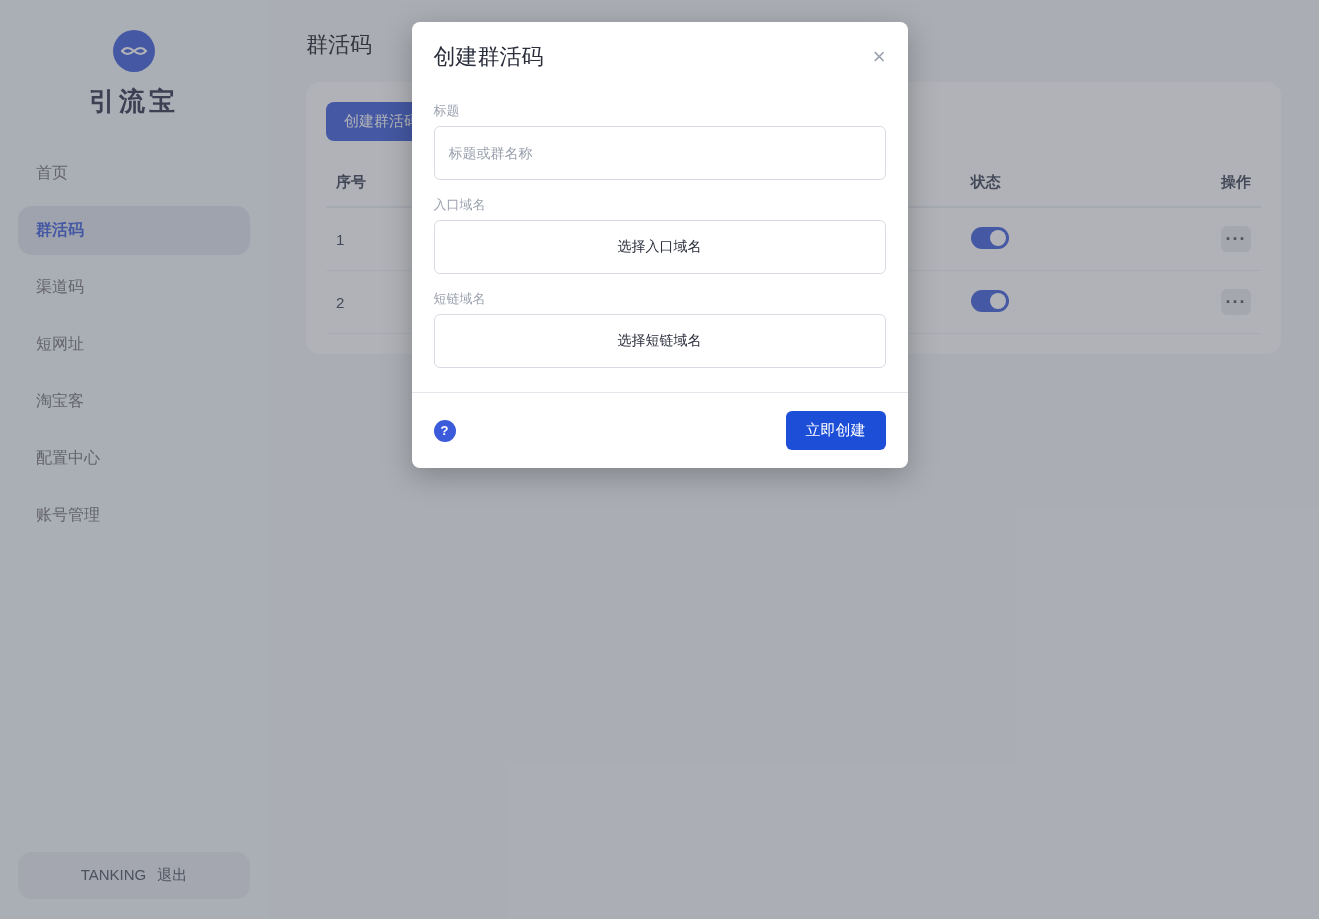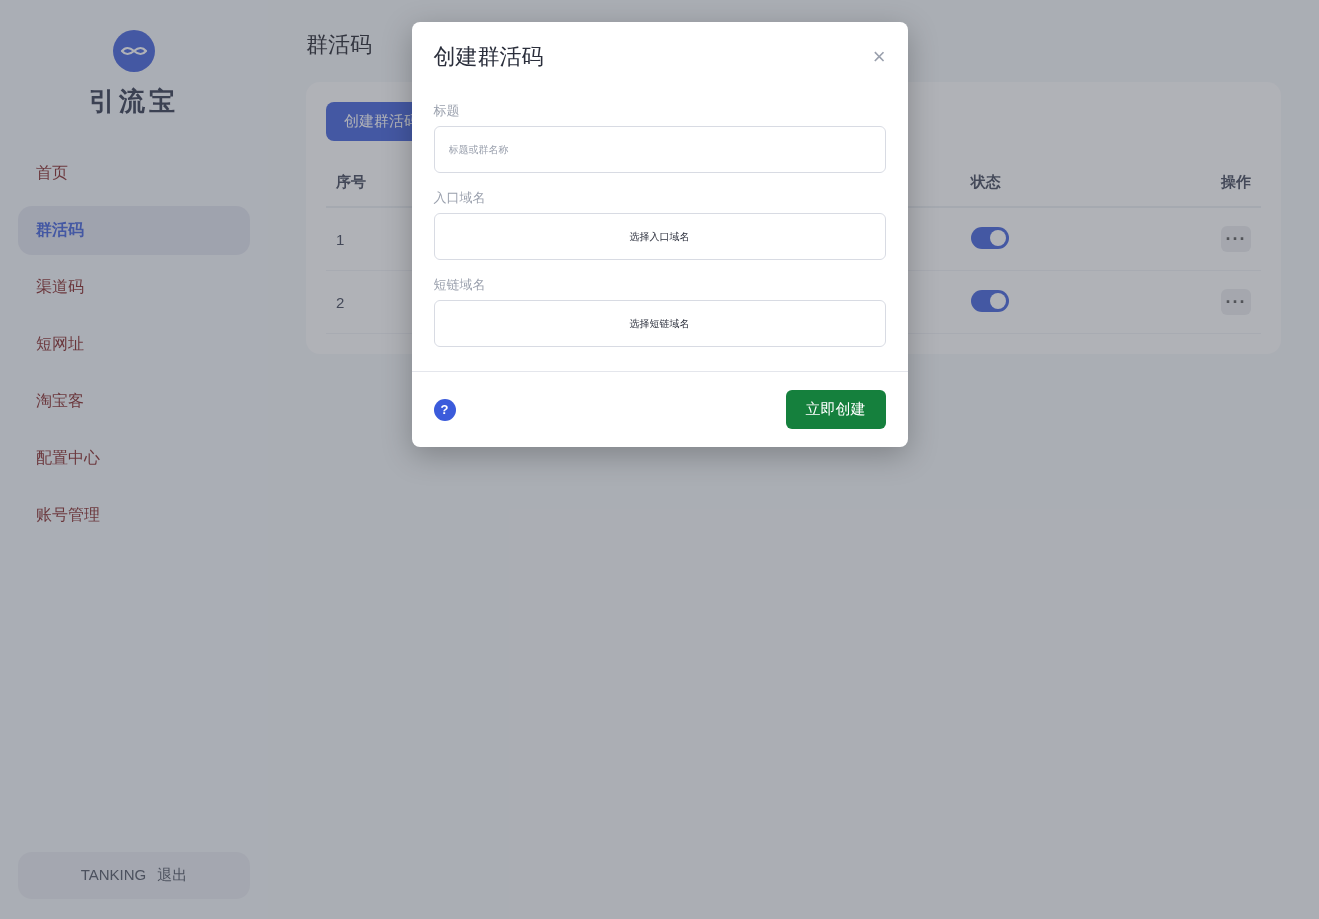--- a/index.html
+++ b/index.html
@@ -39,21 +39,21 @@
     .logo-text {
       font-size: 26px;
       font-weight: 600;
       color: #2b3248;
       letter-spacing: 4px;
     }
     .nav { flex: 1; }
     .nav-item {
       padding: 14px 18px;
       font-size: 16px;
-      color: #7f1d1d;
+      color: #737373;
       border-radius: 14px;
       cursor: pointer;
       margin-bottom: 8px;
     }
     .nav-item.active {
       background: #e0e4ef;
       color: #3b5bdb;
       font-weight: 600;
     }
     .sidebar-footer {
@@ -178,25 +178,25 @@
     .form-group { margin-bottom: 16px; }
     .form-group:last-child { margin-bottom: 0; }
     .form-label {
       font-size: 13px;
       color: #9aa0ad;
       display: block;
       margin-bottom: 6px;
     }
     .form-control {
       width: 100%;
-      height: 47px;
+      height: 54px;
       border: 1px solid #d8dbe3;
       border-radius: 6px;
       padding: 0 14px;
-      font-size: 10px;
+      font-size: 14px;
       color: #333;
       background: #fff;
     }
     .form-control::placeholder { color: #9aa0ad; }
     .select-display {
       display: flex;
       align-items: center;
       color: #2b2f3c;
       cursor: pointer;
       justify-content: center;
@@ -214,21 +214,21 @@
       background: #3b5bdb;
       color: #fff;
       display: flex;
       align-items: center;
       justify-content: center;
       font-size: 13px;
       font-weight: bold;
       cursor: pointer;
     }
     .submit-btn {
-      background: #15803d;
+      background: #1d4ed8;
       color: #fff;
       border: none;
       border-radius: 6px;
       padding: 10px 20px;
       font-size: 15px;
       cursor: pointer;
     }
   </style>
 </head>
 <body>

